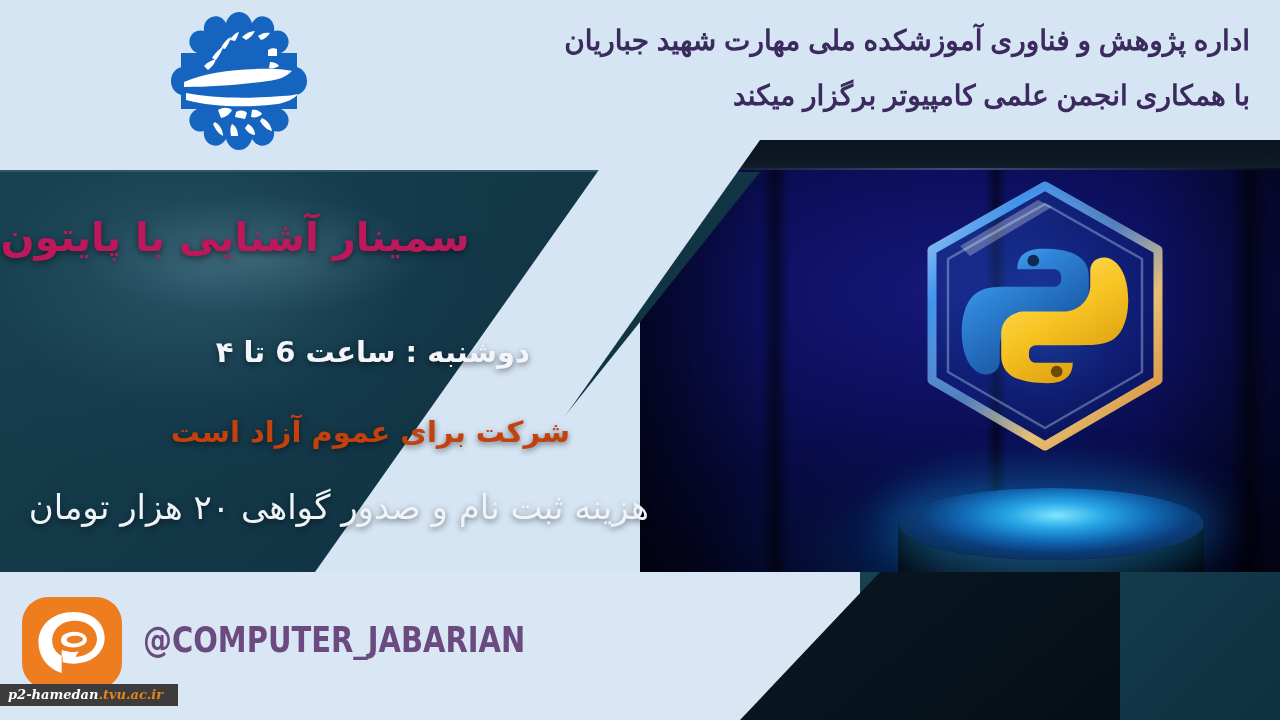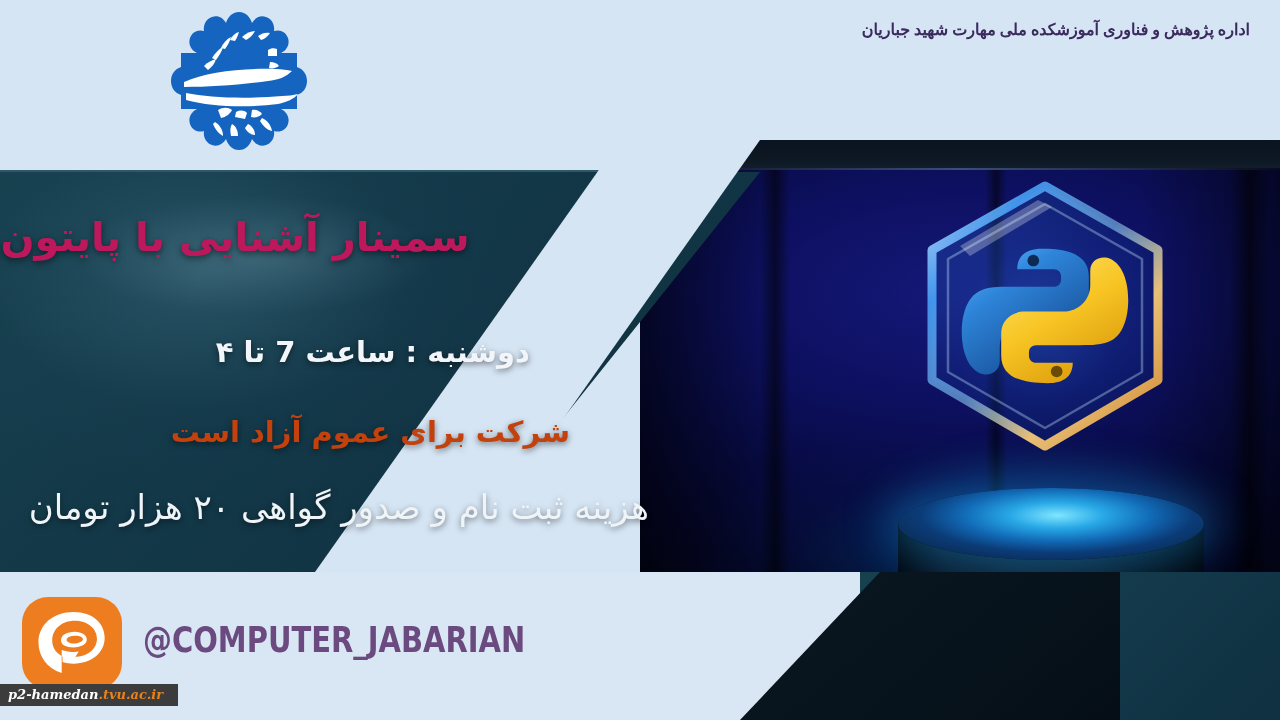--- a/index.html
+++ b/index.html
@@ -114,22 +114,22 @@
     position:absolute; left:700px; top:572px; width:420px; height:148px;
     background: linear-gradient(140deg,#0a1822 0%, #07131c 60%, #050e16 100%);
     clip-path: polygon(180px 0, 420px 0, 420px 148px, 40px 148px);
   }
 
   
   .header-text {
     position:absolute; right:30px; top:14px; width:660px;
     text-align:right; direction:rtl;
     color:#3b2a5e;
-    font-size:16px; font-weight:bold; line-height:1.95;
-    font-family:Liberation Serif, serif;
+    font-size:28px; font-weight:bold; line-height:1.95;
+    font-family:Liberation Sans, sans-serif;
   }
   .header-text div { white-space: nowrap; }
 
   
   .uni-logo { position:absolute; left:158px; top:6px; width:162px; height:160px; }
 
   
   .title-glow {
     position:absolute; left:20px; top:190px; width:470px; height:130px;
     background: radial-gradient(50% 60% at 50% 50%, rgba(150,190,205,.22) 0%, rgba(120,165,185,.09) 48%, rgba(0,0,0,0) 76%);
@@ -285,20 +285,21 @@
 
     <polygon points="760,140 800,140 640,362 640,140" fill="#0a1520" opacity="0"></polygon>
   </svg>
 
   <div class="bottom-light"></div>
   <div class="bottom-teal-right"></div>
   <div class="bottom-dark-wedge"></div>
 
   <div class="header-text">
     <div>اداره پژوهش و فناوری آموزشکده ملی مهارت شهید جباریان</div>
+    <div>با همکاری انجمن علمی کامپیوتر برگزار میکند</div>
   </div>
 
   <svg class="uni-logo" viewBox="0 0 162 160">
     <g fill="#1565C0">
 
       <path d="M81 6
                c7 0 11 5 13 11 3 -5 8 -8 14 -6 6 2 9 8 8 14 6 -2 12 1 14 7 2 6 -1 12 -7 15
                l16 0 0 14 c6 2 10 7 10 14 0 7 -4 12 -10 14 l0 14 -16 0
                c6 3 9 9 7 15 -2 6 -8 9 -14 7 1 6 -2 12 -8 14 -6 2 -11 -1 -14 -6
                -2 6 -6 11 -13 11 -7 0 -11 -5 -13 -11 -3 5 -8 8 -14 6 -6 -2 -9 -8 -8 -14
@@ -326,21 +327,21 @@
       <path d="M94 104 c4 -1 8 1 10 4 -3 3 -7 4 -11 3 z"></path>
       <path d="M57 116 c5 3 8 8 8 14 -4 -2 -8 -7 -10 -12 z"></path>
       <path d="M74 118 c4 2 6 7 6 12 l-7 0 c-1 -5 -1 -9 1 -12 z"></path>
       <path d="M90 118 c4 2 7 6 7 11 -4 0 -8 -3 -10 -7 z"></path>
       <path d="M104 112 c5 2 9 7 10 13 -5 -1 -9 -5 -12 -10 z"></path>
     </g>
   </svg>
 
   <div class="title-glow"></div>
   <div class="main-title">سمینار آشنایی با پایتون</div>
-  <div class="line-time">دوشنبه : ساعت 7 تا ۴</div>
+  <div class="line-time">دوشنبه : ساعت 6 تا ۴</div>
   <div class="line-free">شرکت برای عموم آزاد است</div>
   <div class="line-fee">هزینه ثبت نام و صدور گواهی ۲۰ هزار تومان</div>
 
   <div class="eitaa-icon">
     <svg viewBox="0 0 100 100" width="86" height="86">
       <path fill="#ffffff" d="
         M52 14
         C74 14 88 27 88 44
         C88 62 72 74 52 74
         C47 74 43 73 39 72

